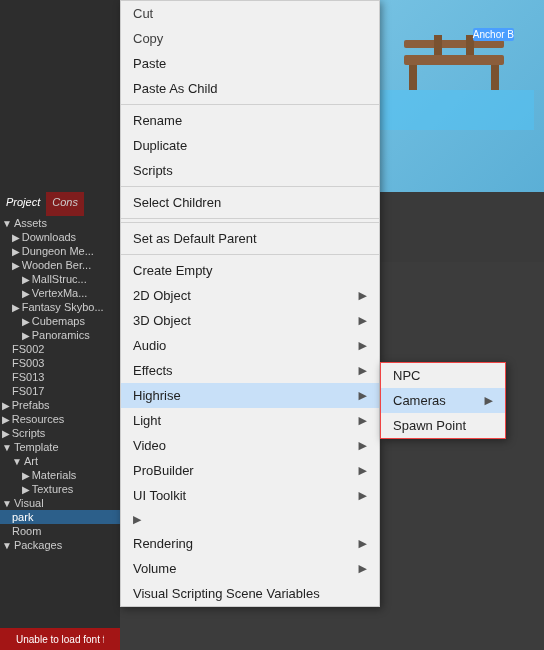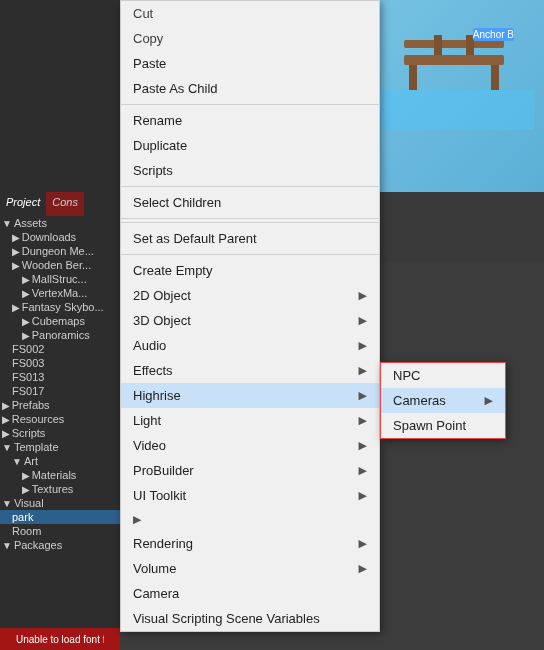--- a/index.html
+++ b/index.html
@@ -453,23 +453,20 @@
     </div>
     <div class="menu-item">
       <span>Rendering</span>
       <span class="menu-arrow">▶</span>
     </div>
     <div class="menu-item">
       <span>Volume</span>
       <span class="menu-arrow">▶</span>
     </div>
     <div class="menu-item">
-      <span>Camera</span>
-    </div>
-    <div class="menu-item">
       <span>Visual Scripting Scene Variables</span>
     </div>
   </div>
 
 <div class="submenu-highrise" id="sub-highrise">
     <div class="menu-item">
       <span>NPC</span>
     </div>
     <div class="menu-item highlighted">
       <span>Cameras</span>

